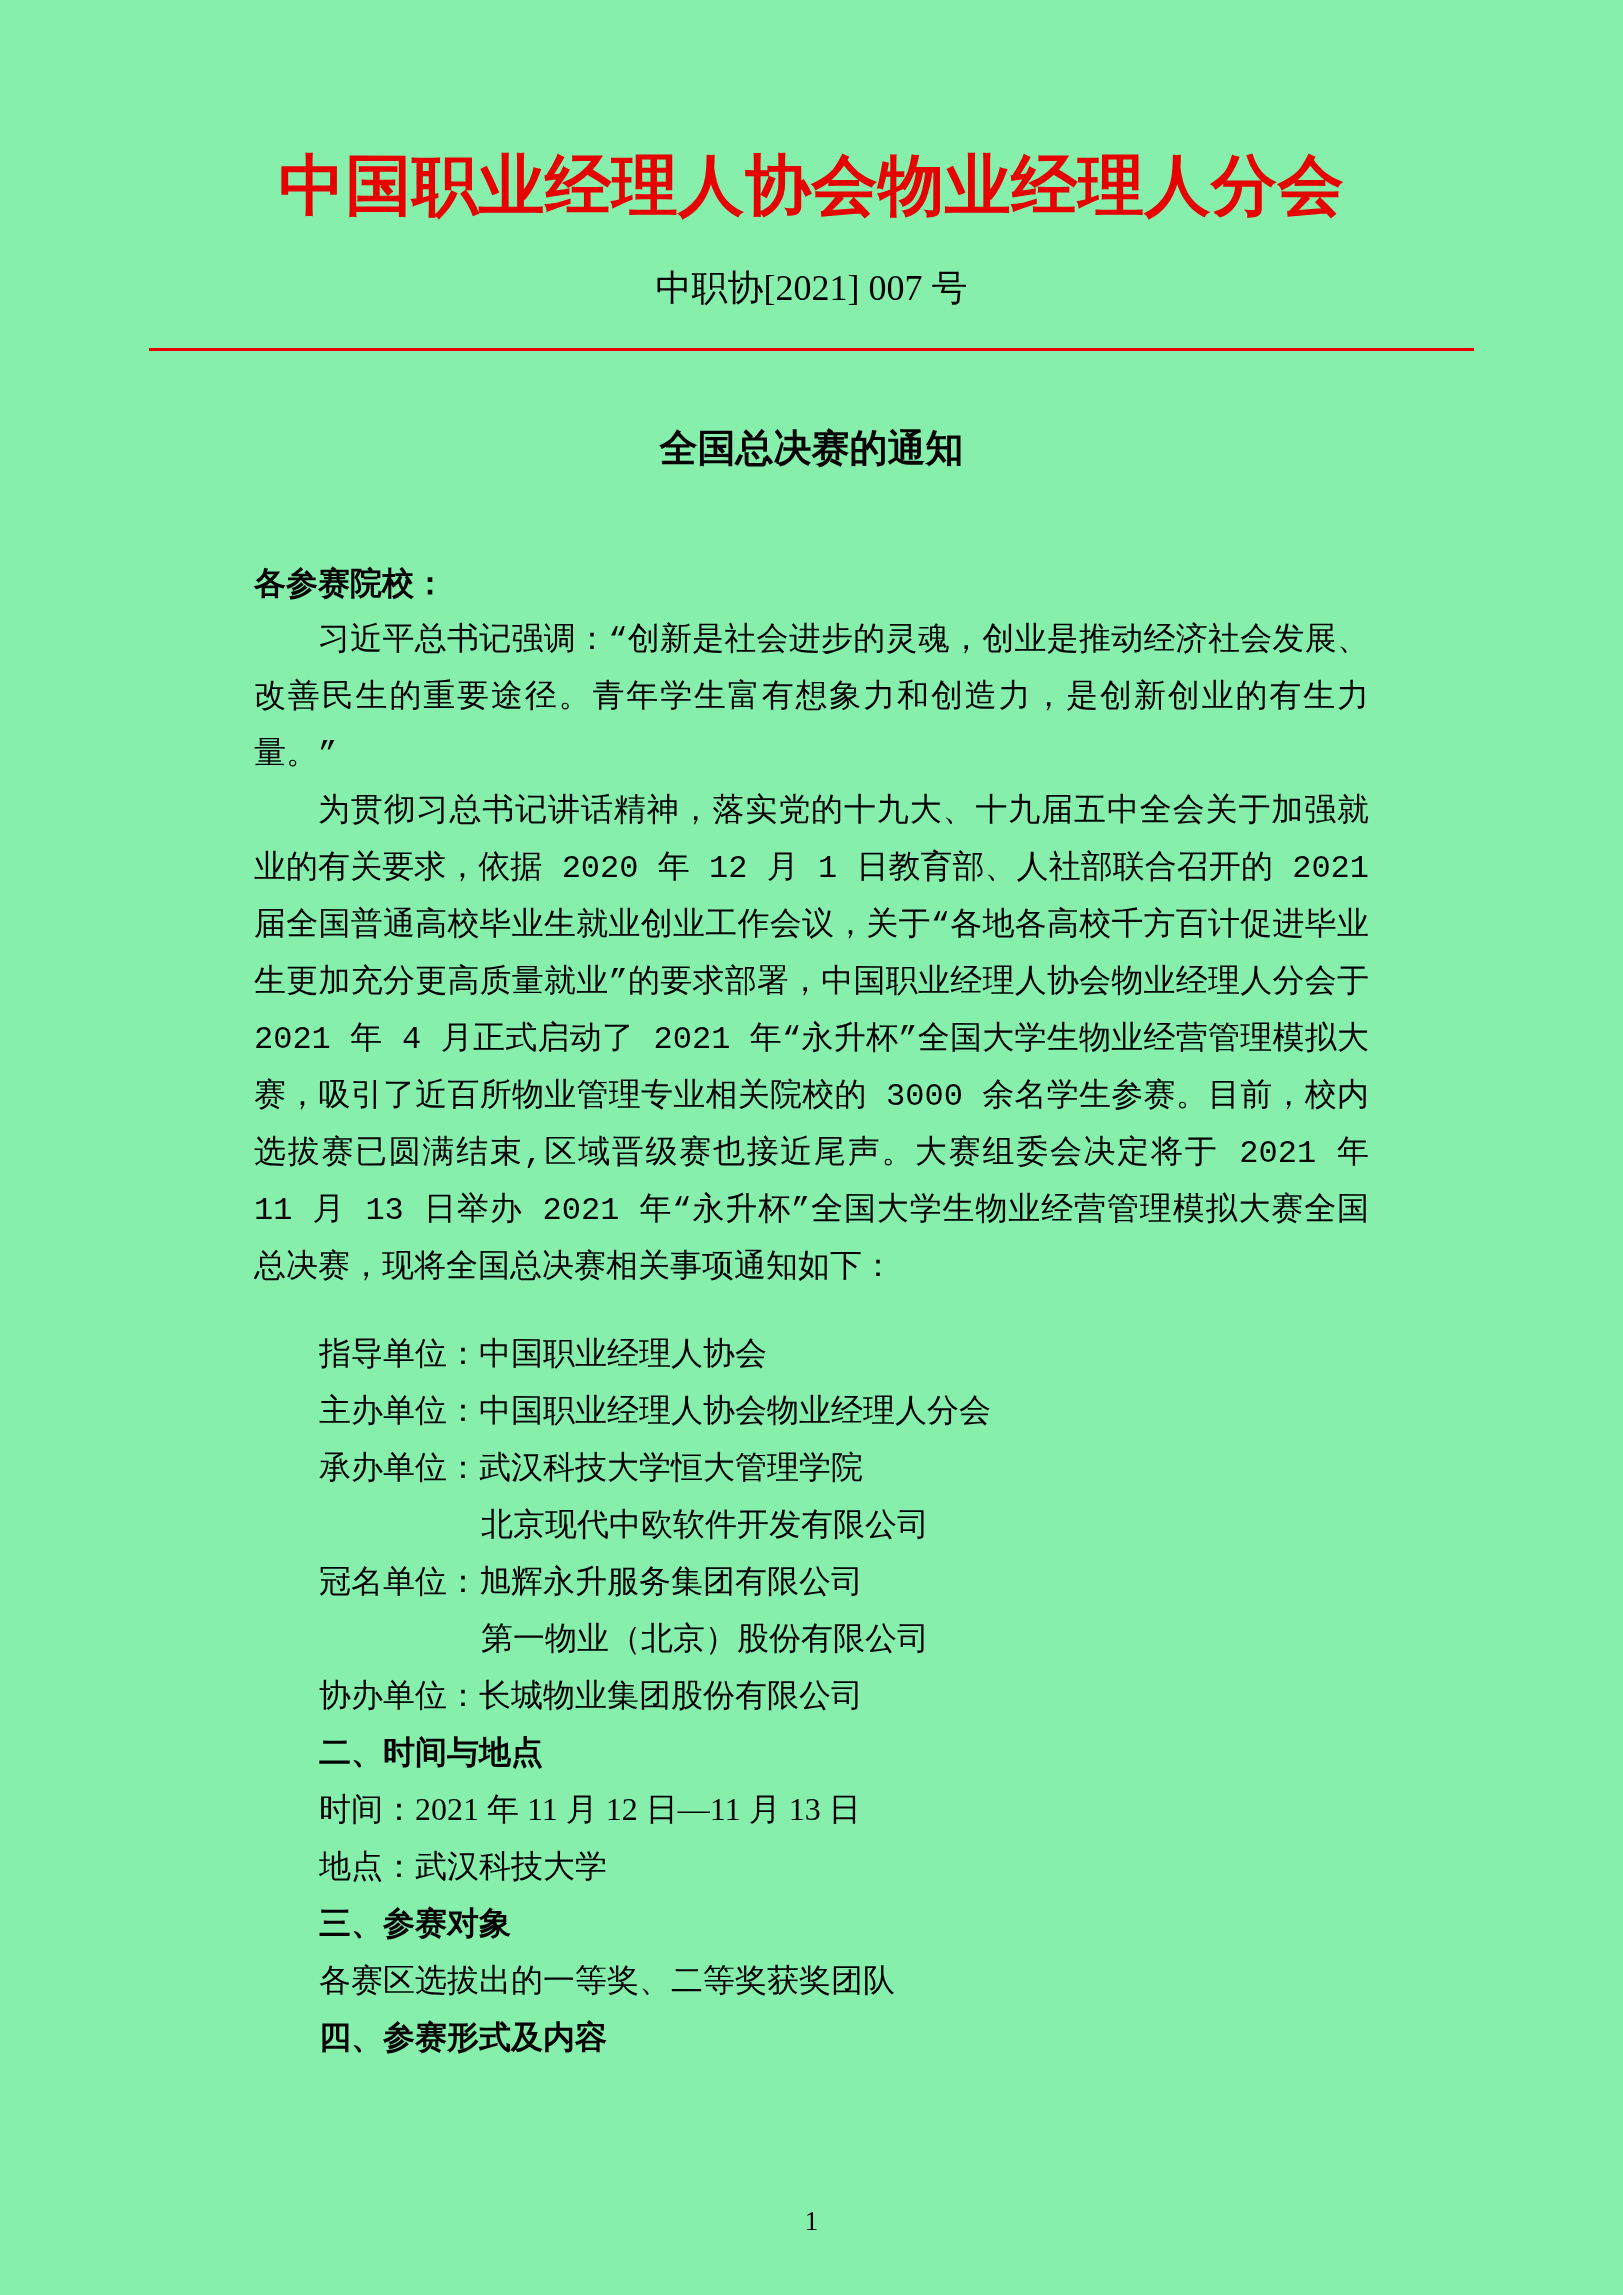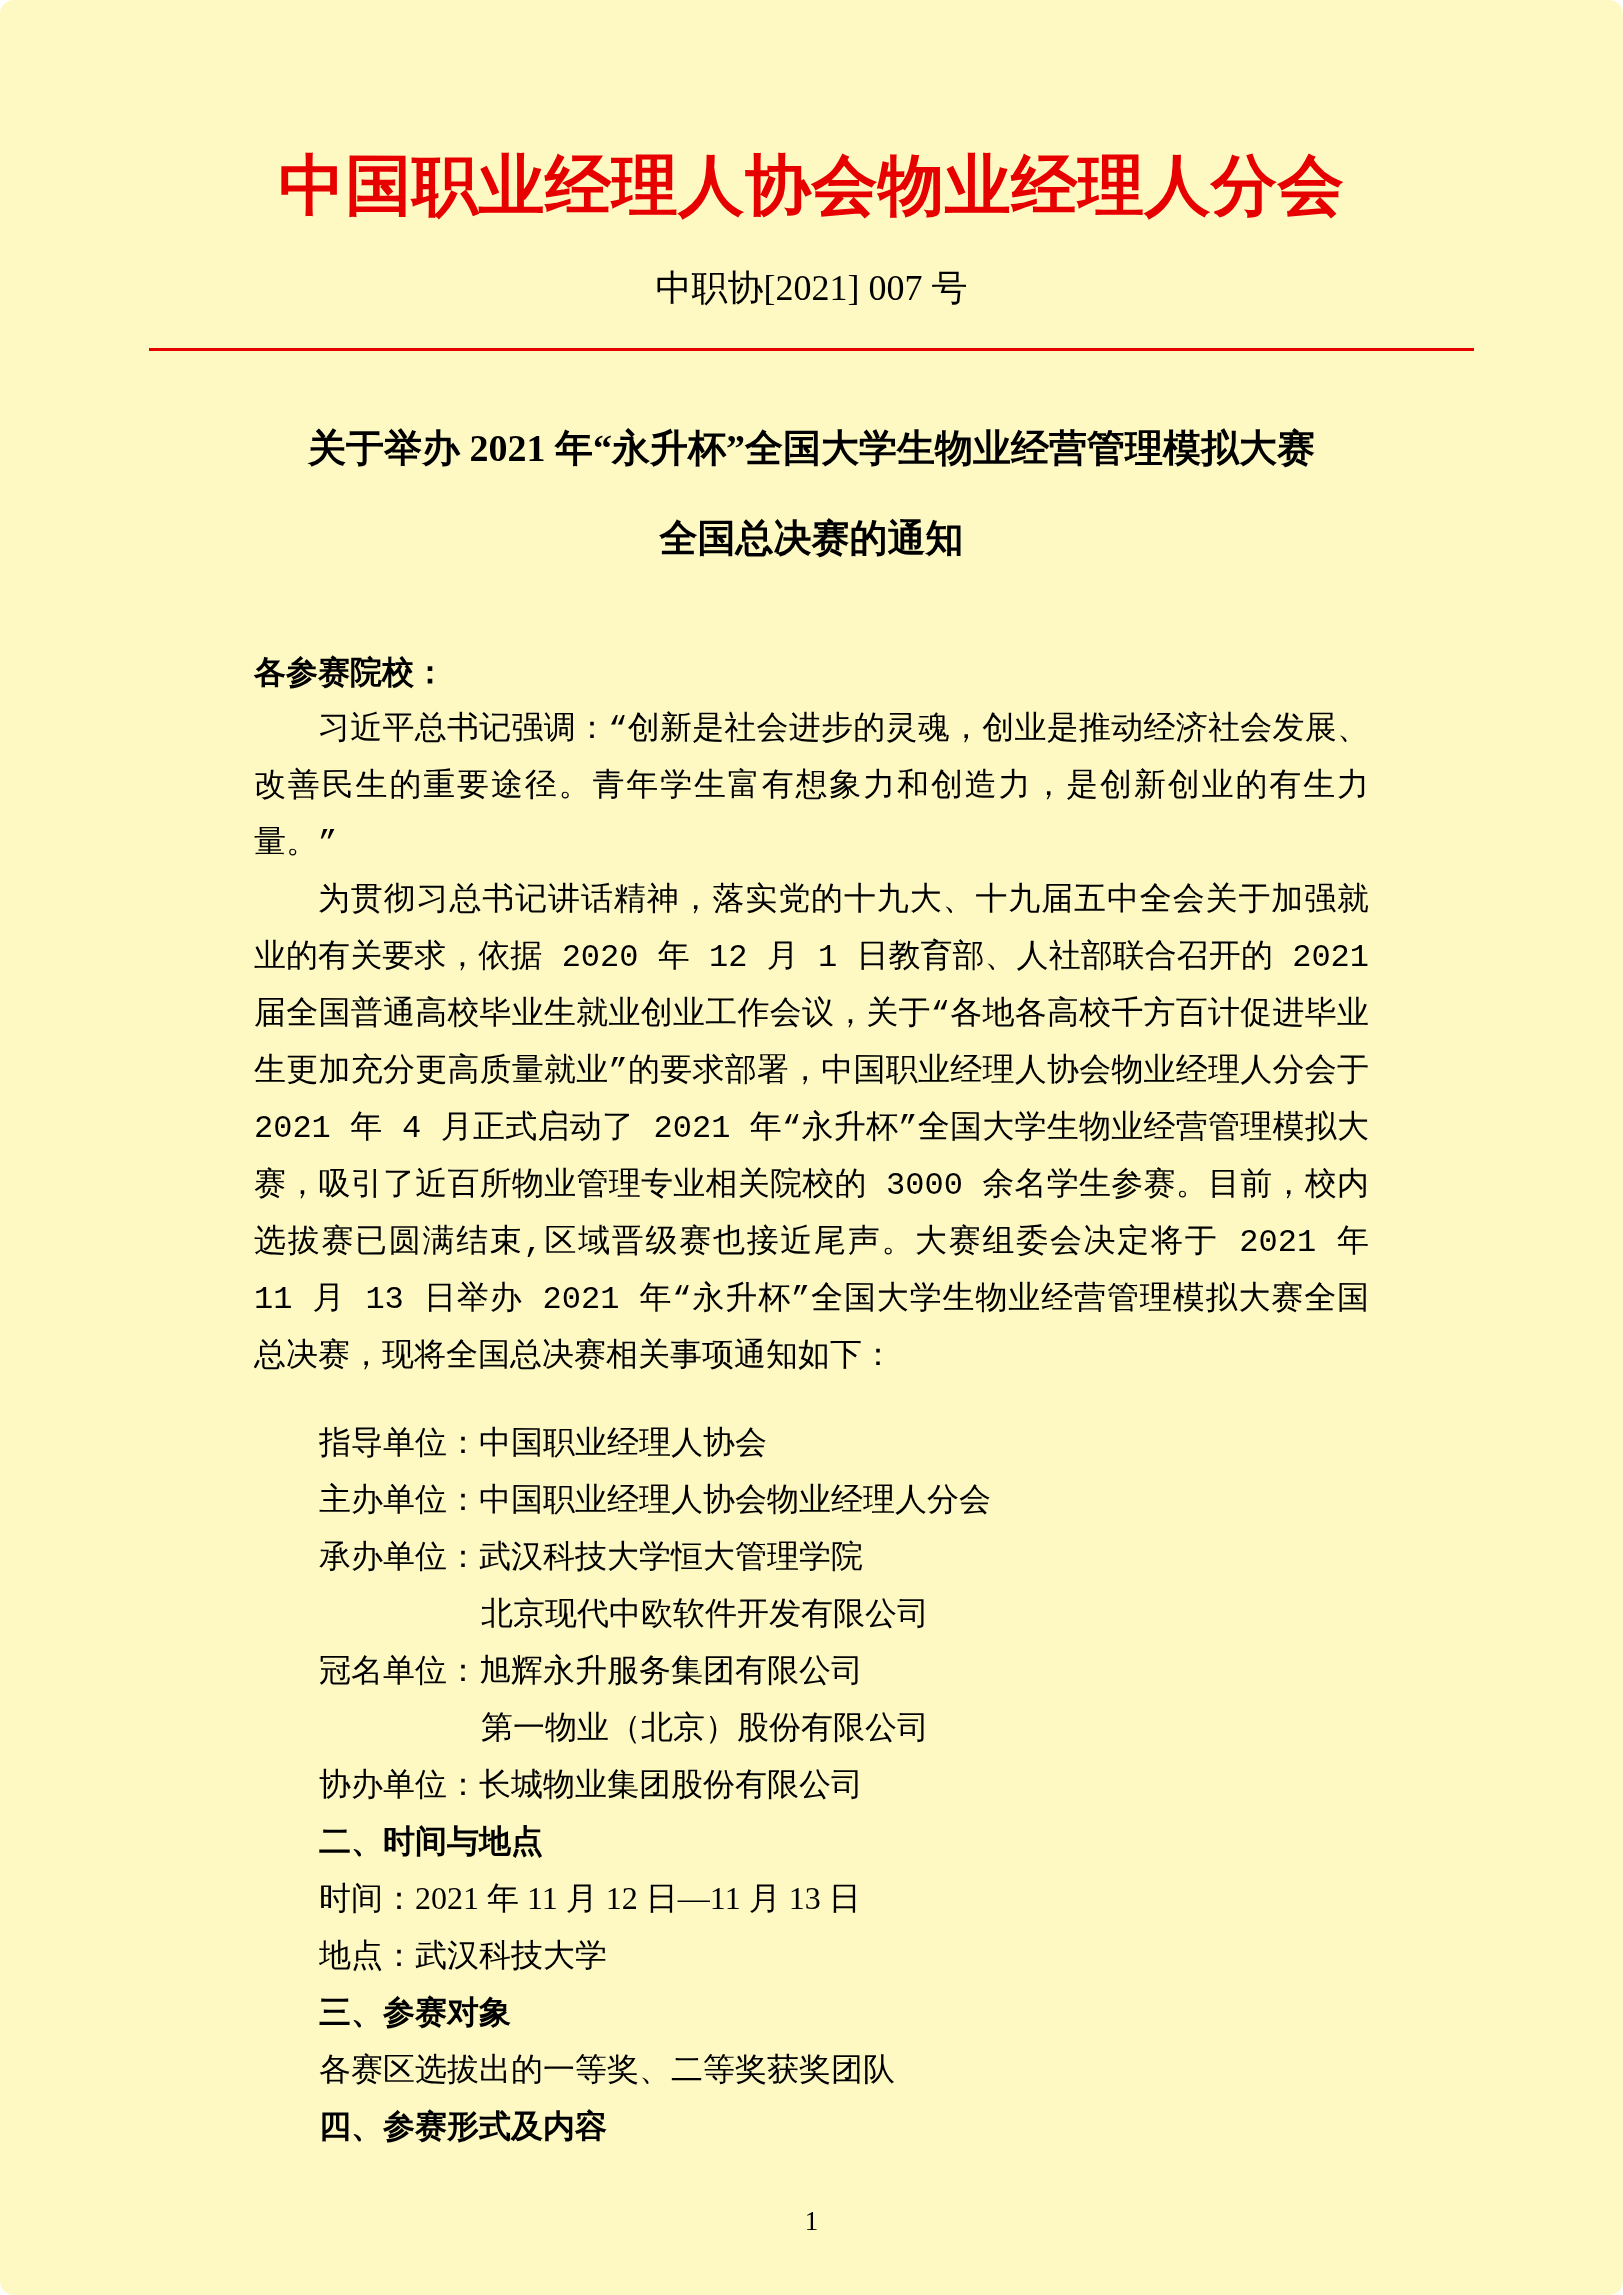--- a/index.html
+++ b/index.html
@@ -3,23 +3,22 @@
 <meta charset="utf-8">
 <style>
   * { margin: 0; padding: 0; box-sizing: border-box; }
   html, body { background: #ffffff; }
   body { font-family: "Liberation Serif", "DejaVu Serif", serif; color: #000; }
 
   .page {
     position: relative;
     width: 1623px;
     height: 2295px;
-    background: #fef9c3;
+    background: #86efac;
     overflow: hidden;
-    border-radius: 14px;
   }
 
   
   .doc-header { text-align: center; padding-top: 146px; }
 
   .org-title {
     font-size: 66px;
     font-weight: 700;
     color: #e60000;
     line-height: 1.2;
@@ -101,21 +100,20 @@
 
   <header class="doc-header">
     <div class="org-title">中国职业经理人协会物业经理人分会</div>
     <div class="doc-number">中职协[2021] 007 号</div>
     <div class="red-line"></div>
   </header>
 
   <main class="doc-body">
 
     <div class="notice-title">
-      <div class="notice-title-line">关于举办 2021 年“永升杯”全国大学生物业经营管理模拟大赛</div>
       <div class="notice-title-line line2">全国总决赛的通知</div>
     </div>
 
     <p class="salutation">各参赛院校：</p>
 
     <p class="para">习近平总书记强调：“创新是社会进步的灵魂，创业是推动经济社会发展、改善民生的重要途径。青年学生富有想象力和创造力，是创新创业的有生力量。”</p>
 
     <p class="para">为贯彻习总书记讲话精神，落实党的十九大、十九届五中全会关于加强就业的有关要求，依据 2020 年 12 月 1 日教育部、人社部联合召开的 2021 届全国普通高校毕业生就业创业工作会议，关于“各地各高校千方百计促进毕业生更加充分更高质量就业”的要求部署，中国职业经理人协会物业经理人分会于 2021 年 4 月正式启动了 2021 年“永升杯”全国大学生物业经营管理模拟大赛，吸引了近百所物业管理专业相关院校的 3000 余名学生参赛。目前，校内选拔赛已圆满结束,区域晋级赛也接近尾声。大赛组委会决定将于 2021 年 11 月 13 日举办 2021 年“永升杯”全国大学生物业经营管理模拟大赛全国总决赛，现将全国总决赛相关事项通知如下：</p>
 
     <div class="sections">

